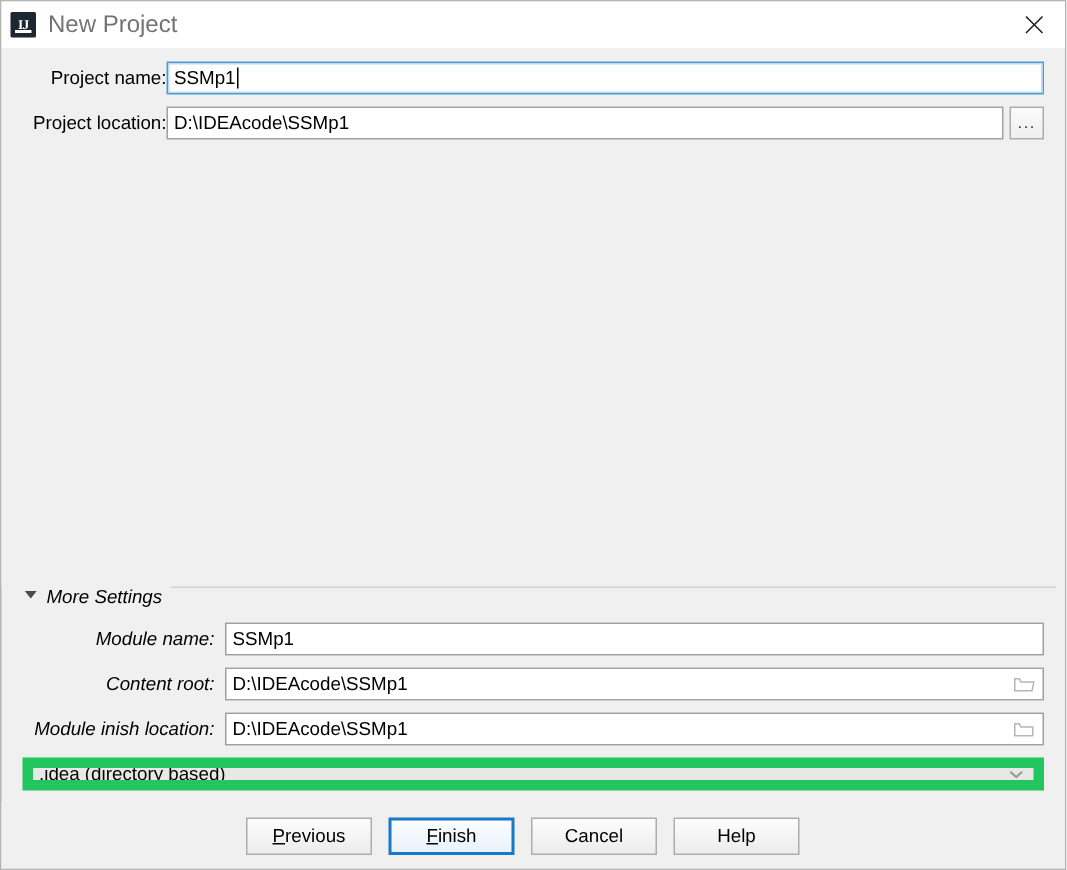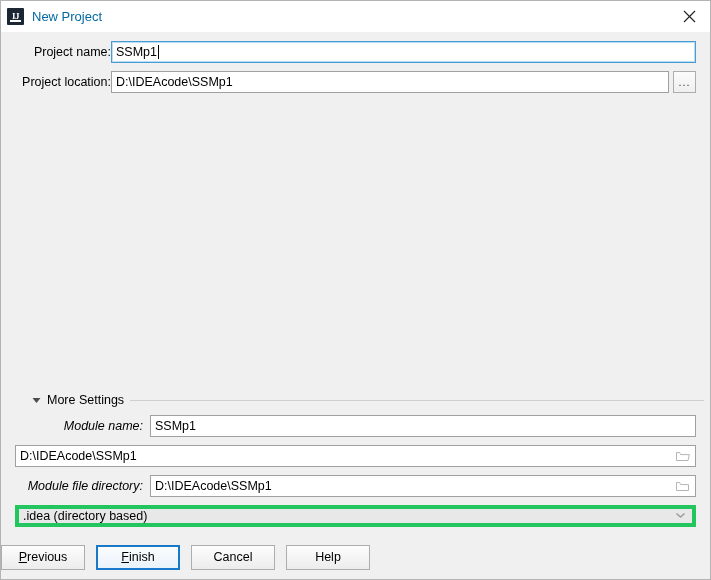--- a/index.html
+++ b/index.html
@@ -60,22 +60,22 @@
   }
   .app-icon .ij-bar {
     position: absolute;
     left: 3px;
     right: 3px;
     bottom: 3px;
     height: 2px;
     background: #ffffff;
   }
   .title-text {
-    font-size: 13px;
-    color: #0369a1;
+    font-size: 16px;
+    color: #737373;
     line-height: 1;
   }
   .close-btn {
     position: absolute;
     top: 0;
     right: 0;
     width: 41px;
     height: 30px;
     display: flex;
     align-items: center;
@@ -149,26 +149,26 @@
     line-height: 0.6;
     cursor: default;
   }
 
   
   .filler { flex: 1 1 auto; background: #f0f0f0; }
 
   
   .more-settings-header {
     display: flex;
-    align-items: center;
-    padding-left: 30px;
+    padding-left: 14px;
     padding-right: 2px;
     height: 18px;
     margin-bottom: 6px;
     cursor: default;
+    font-style: italic;
   }
   .twisty {
     width: 11px;
     height: 11px;
     display: flex;
     align-items: center;
     justify-content: center;
     margin-right: 5px;
     flex: 0 0 auto;
   }
@@ -223,38 +223,38 @@
     display: flex;
     align-items: center;
     justify-content: center;
     margin-left: 2px;
   }
   .combo {
     flex: 1 1 auto;
     height: 22px;
     box-sizing: border-box;
     background: #e8e8e8;
-    border: 4px solid #22c55e;
-    display: flex;
-    align-items: flex-end;
+    border: 7px solid #22c55e;
+    display: flex;
+    align-items: center;
     padding: 0 4px;
     font-size: 12.5px;
     overflow: hidden;
     white-space: nowrap;
     cursor: default;
   }
   .combo .val { flex: 1 1 auto; }
 
   
   .buttonbar {
     height: 44px;
     min-height: 44px;
     display: flex;
     align-items: center;
-    justify-content: flex-start;
+    justify-content: center;
     padding-right: 14px;
     gap: 11px;
     background: #f0f0f0;
   }
   .btn {
     width: 84px;
     height: 25px;
     box-sizing: border-box;
     border: 1px solid #adadad;
     background: linear-gradient(#fdfdfd, #ececec);
@@ -329,32 +329,33 @@
   <div class="settings-body">
 
     <div class="srow">
       <span class="lbl-sub">Module name:</span>
       <div class="sfield">
         <span class="val">SSMp1</span>
       </div>
     </div>
 
     <div class="srow">
+      <span class="lbl-sub">Content root:</span>
       <div class="sfield">
         <span class="val">D:\IDEAcode\SSMp1</span>
         <span class="inline-icon">
           <svg width="14" height="12" viewBox="0 0 14 12">
             <path d="M0.5 2.5 L0.5 10.5 L12 10.5 L13.3 4.6 L4.6 4.6 L3.6 2.5 Z" fill="#ffffff" stroke="#b5b5b5" stroke-width="1" stroke-linejoin="round"></path>
           </svg>
         </span>
       </div>
     </div>
 
     <div class="srow">
-      <span class="lbl-sub">Module file directory:</span>
+      <span class="lbl-sub">Module inish location:</span>
       <div class="sfield">
         <span class="val">D:\IDEAcode\SSMp1</span>
         <span class="inline-icon">
           <svg width="14" height="12" viewBox="0 0 14 12">
             <path d="M0.5 2.5 L0.5 10.5 L12.5 10.5 L12.5 4.6 L4.6 4.6 L3.6 2.5 Z" fill="#ffffff" stroke="#b5b5b5" stroke-width="1" stroke-linejoin="round"></path>
           </svg>
         </span>
       </div>
     </div>
 

